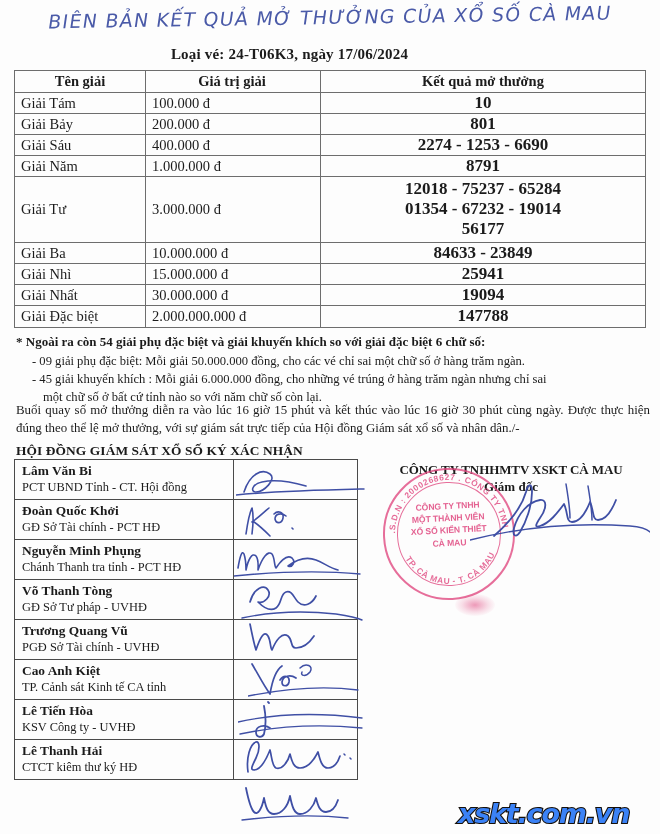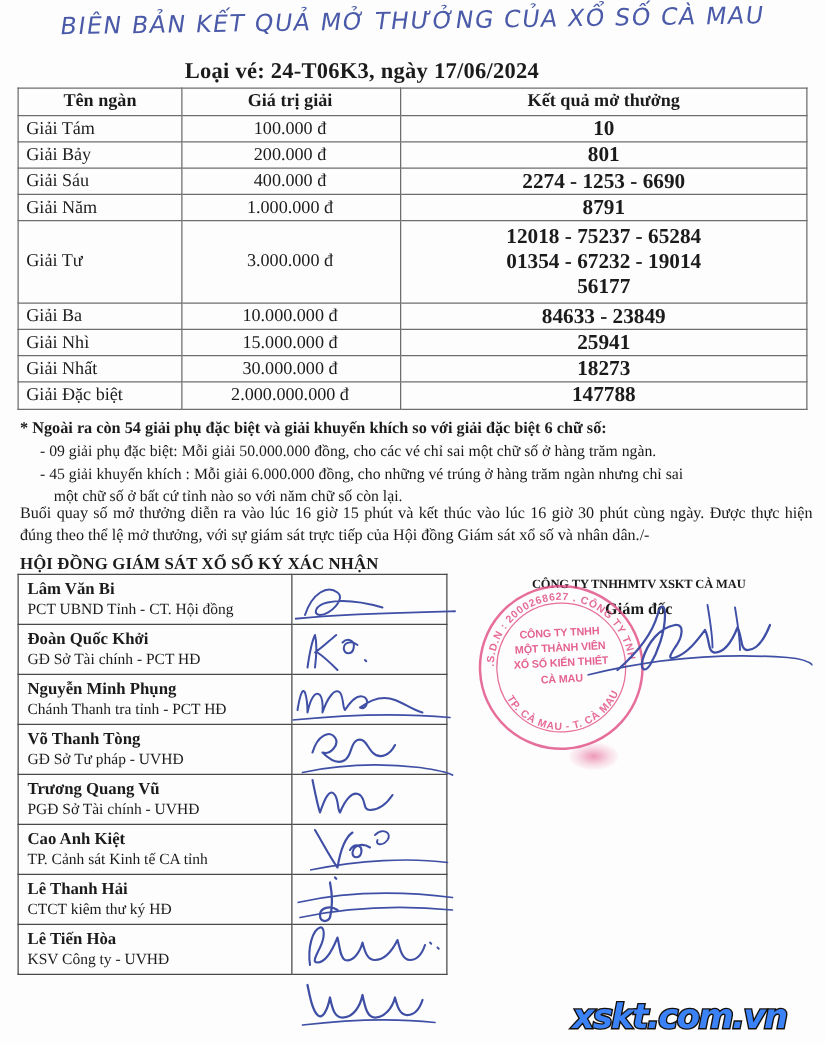--- a/index.html
+++ b/index.html
@@ -28,21 +28,21 @@
     color: #4a5aa8;
     transform: skewX(-9deg) rotate(-0.9deg);
     font-weight: 500;
     white-space: nowrap;
   }
 
   .ticket-line {
     position: absolute;
     top: 46px; left: 0; width: 579px;
     text-align: center;
-    font-size: 18px;
+    font-size: 15px;
     font-weight: bold;
     letter-spacing: .2px;
   }
 
   
   table.results {
     position: absolute;
     top: 70px; left: 14px;
     width: 632px;
     border-collapse: collapse;
@@ -52,21 +52,21 @@
     border: 1px solid #6d6d6d;
     padding: 0 6px;
   }
   table.results th {
     font-weight: bold;
     text-align: center;
     height: 22px;
     font-size: 14.5px;
   }
   .c-name  { width: 131px; text-align: left; height: 21px; }
-  .c-value { width: 175px; text-align: center; padding-right: 8px !important; }
+  .c-value { width: 175px; text-align: left; padding-right: 8px !important; }
   .c-res   { text-align: center; font-weight: bold; font-size: 17px; }
   .res-line { line-height: 1.18; white-space: nowrap; }
   .row-tu .c-name, .row-tu .c-value { vertical-align: middle; }
   .row-tu .c-res { padding: 2px 6px 3px; }
 
   
   .notes {
     position: absolute;
     top: 333px; left: 16px; width: 634px;
     font-size: 12.6px;
@@ -108,21 +108,21 @@
   td.sig-person { width: 220px; height: 40px; }
   td.sig-blank  { width: 124px; }
   .p-name { font-weight: bold; font-size: 13.4px; line-height: 1.24; }
   .p-role { font-size: 12.4px; line-height: 1.26; }
 
   
   .company {
     position: absolute;
     top: 462px; left: 366px; width: 290px;
     text-align: center;
-    font-size: 10px;
+    font-size: 13px;
     font-weight: bold;
     white-space: nowrap;
     letter-spacing: -.1px;
   }
   .director-role {
     position: absolute;
     top: 479px; left: 366px; width: 290px;
     text-align: center;
     font-size: 13px;
     font-weight: bold;
@@ -217,21 +217,21 @@
 
 <div id="page">
 
   <div class="hand-title">BIÊN BẢN KẾT QUẢ MỞ THƯỞNG CỦA XỔ SỐ CÀ MAU</div>
 
   <div class="ticket-line">Loại vé: 24-T06K3, ngày 17/06/2024</div>
 
   <table class="results">
     <thead>
       <tr>
-        <th class="c-name">Tên ngàn</th>
+        <th class="c-name">Tên giải</th>
         <th class="c-value" style="text-align:center">Giá trị giải</th>
         <th class="c-res" style="font-size:14.5px">Kết quả mở thưởng</th>
       </tr>
     </thead>
     <tbody id="results-body">
         <tr>
           <td class="c-name">Giải Tám</td>
           <td class="c-value">100.000 đ</td>
           <td class="c-res">
             <div class="res-line">10</div>
@@ -278,21 +278,21 @@
           <td class="c-name">Giải Nhì</td>
           <td class="c-value">15.000.000 đ</td>
           <td class="c-res">
             <div class="res-line">25941</div>
           </td>
         </tr>
         <tr>
           <td class="c-name">Giải Nhất</td>
           <td class="c-value">30.000.000 đ</td>
           <td class="c-res">
-            <div class="res-line">18273</div>
+            <div class="res-line">19094</div>
           </td>
         </tr>
         <tr>
           <td class="c-name">Giải Đặc biệt</td>
           <td class="c-value">2.000.000.000 đ</td>
           <td class="c-res">
             <div class="res-line">147788</div>
           </td>
         </tr>
       </tbody>
@@ -348,29 +348,29 @@
         </tr>
         <tr>
           <td class="sig-person">
             <div class="p-name">Cao Anh Kiệt</div>
             <div class="p-role">TP. Cảnh sát Kinh tế CA tỉnh</div>
           </td>
           <td class="sig-blank"></td>
         </tr>
         <tr>
           <td class="sig-person">
+            <div class="p-name">Lê Tiến Hòa</div>
+            <div class="p-role">KSV Công ty - UVHĐ</div>
+          </td>
+          <td class="sig-blank"></td>
+        </tr>
+        <tr>
+          <td class="sig-person">
             <div class="p-name">Lê Thanh Hải</div>
             <div class="p-role">CTCT kiêm thư ký HĐ</div>
-          </td>
-          <td class="sig-blank"></td>
-        </tr>
-        <tr>
-          <td class="sig-person">
-            <div class="p-name">Lê Tiến Hòa</div>
-            <div class="p-role">KSV Công ty - UVHĐ</div>
           </td>
           <td class="sig-blank"></td>
         </tr>
       </tbody>
   </table>
 
   <div class="company">CÔNG TY TNHHMTV XSKT CÀ MAU</div>
   <div class="director-role">Giám đốc</div>
 
   <div class="stamp">

